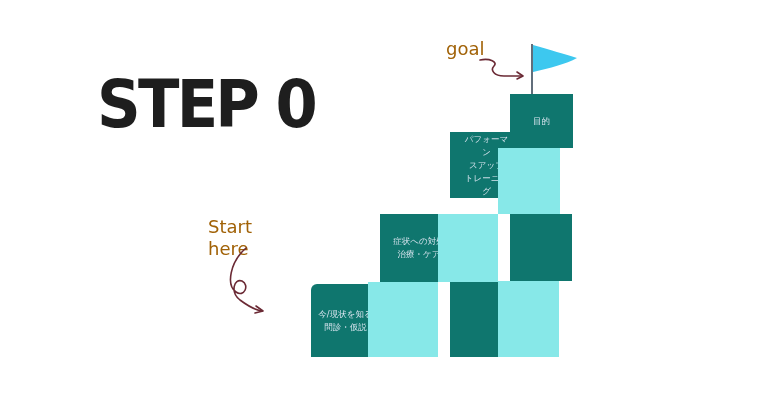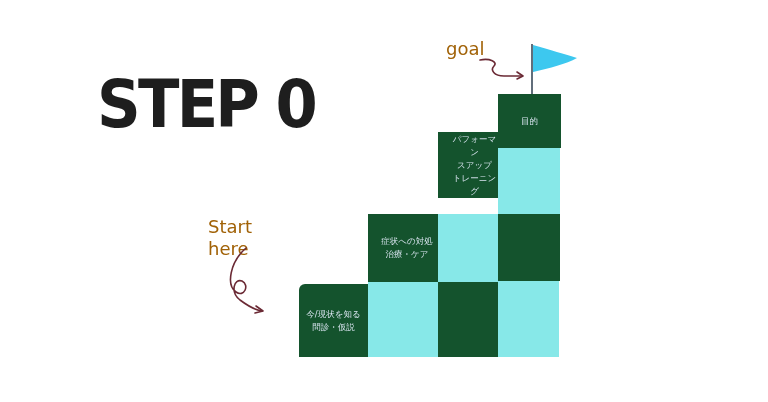--- a/index.html
+++ b/index.html
@@ -1,20 +1,20 @@
 <!DOCTYPE html>
 <html><head>
   <meta charset="utf-8">
   <style>
     html, body { margin: 0; padding: 0; background: #ffffff; }
     body { width: 768px; height: 402px; position: relative; overflow: hidden; font-family: "DejaVu Sans", sans-serif; }
     .title { position: absolute; left: 97px; top: 72px; font-family: "DejaVu Sans", sans-serif; font-weight: bold; font-size: 66px; letter-spacing: -3px; color: #1e1e1e; line-height: 1; transform: scaleX(0.92); transform-origin: left top; }
     .note { position: absolute; font-family: "DejaVu Sans", sans-serif; color: #a16207; font-size: 18px; line-height: 22px; }
     .cell { position: absolute; box-sizing: border-box; display: flex; align-items: center; justify-content: center; text-align: center; }
-    .dark { background: #14532d; }
+    .dark { background: #0f766e; margin-left: 12px; }
     .light { background: #87e8e8; }
     .cell span { color: #d8e4ef; font-size: 8.5px; line-height: 13px; white-space: pre-line; }
     svg { position: absolute; overflow: visible; }
   </style>
 </head>
 <body>
 
 <div class="title">STEP 0</div>
 
 <div class="note" style="left:208px; top:216px; white-space:pre-line;">Start

